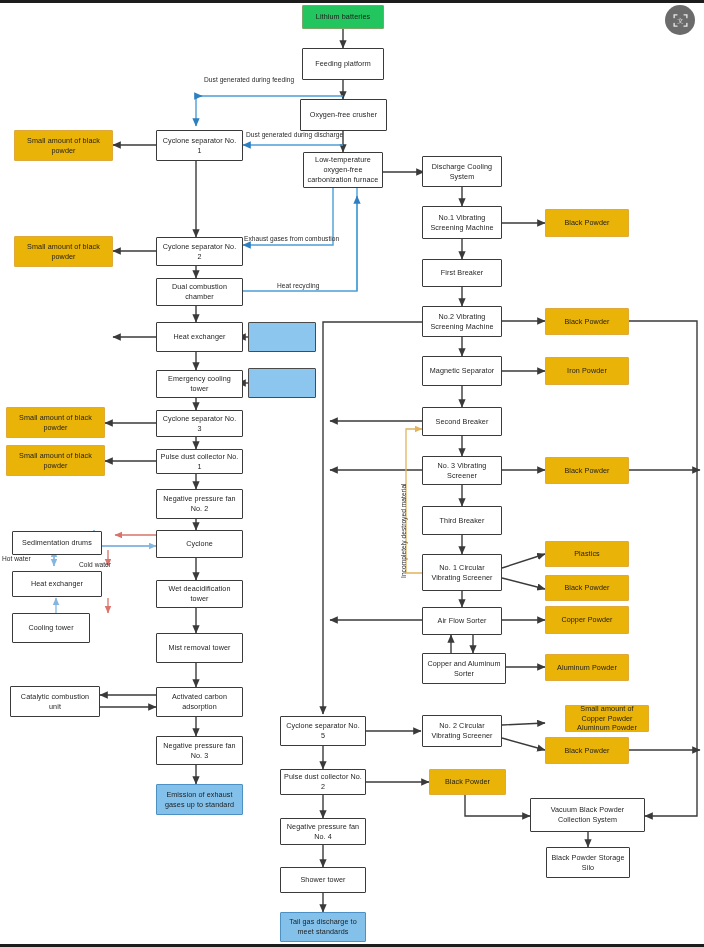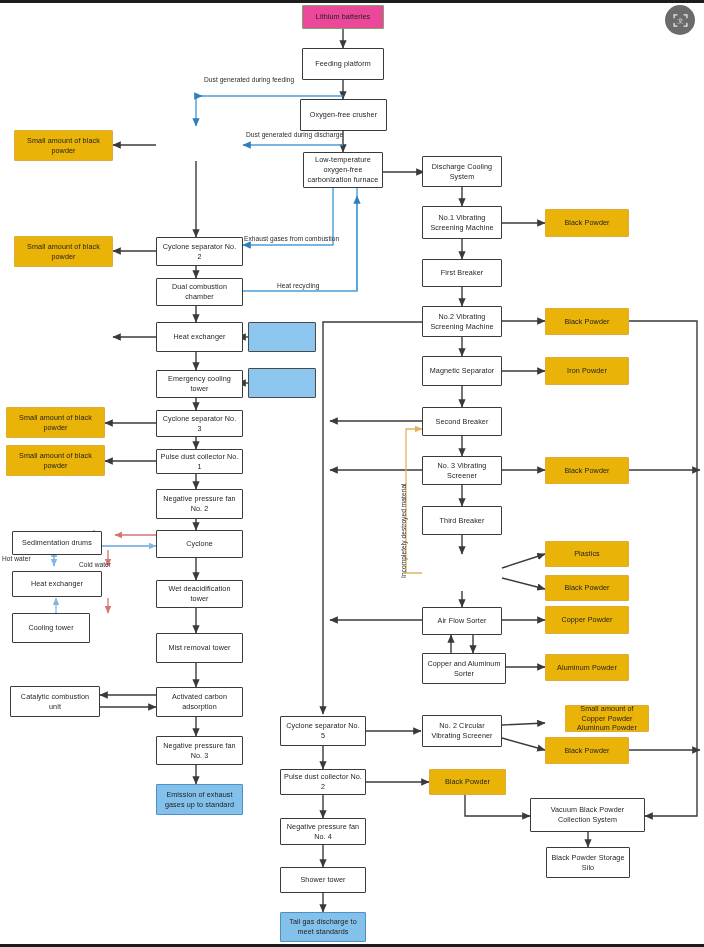--- a/index.html
+++ b/index.html
@@ -22,21 +22,21 @@
     font-size:7.2px;
     line-height:1.35;
     letter-spacing:.1px;
     color:#1d1d1d;
     padding:1px 3px;
     border:1.3px solid #3a3a3a;
     background:#ffffff;
     border-radius:1px;
     z-index:3;
   }
-  .n-green{background:#ec4899;border-color:#7aa86a;}
+  .n-green{background:#22c55e;border-color:#7aa86a;}
   .n-orange{background:#eab308;border-color:#e0a93c;}
   .n-blue{background:#84c1ea;border-color:#4c90c4;}
   .n-bluefill{background:#8cc5ee;border-color:#4a4a4a;}
 
   .elabel{
     position:absolute;
     font-size:6.6px;
     color:#2a2a2a;
     white-space:nowrap;
     z-index:5;
@@ -214,20 +214,21 @@
     <g stroke="#e0b45c" stroke-width="1.3" fill="none">
       <path d="M422,573 L406,573 L406,429 L422,429" marker-end="url(#ahY)"></path>
     </g>
   </svg>
 
   <div class="node n-green" style="left:302px;top:5px;width:82px;height:24px;">Lithium batteries</div>
   <div class="node" style="left:302px;top:48px;width:82px;height:32px;">Feeding platform</div>
   <div class="node" style="left:300px;top:99px;width:87px;height:32px;">Oxygen-free crusher</div>
   <div class="node" style="left:303px;top:152px;width:80px;height:36px;">Low-temperature oxygen-free carbonization furnace</div>
 
+  <div class="node" style="left:156px;top:130px;width:87px;height:31px;">Cyclone separator No. 1</div>
   <div class="node n-orange" style="left:14px;top:130px;width:99px;height:31px;">Small amount of black powder</div>
 
   <div class="node" style="left:156px;top:237px;width:87px;height:29px;">Cyclone separator No. 2</div>
   <div class="node n-orange" style="left:14px;top:236px;width:99px;height:31px;">Small amount of black powder</div>
 
   <div class="node" style="left:156px;top:278px;width:87px;height:28px;">Dual combustion chamber</div>
 
   <div class="node" style="left:156px;top:322px;width:87px;height:30px;">Heat exchanger</div>
   <div class="node n-bluefill" style="left:248px;top:322px;width:68px;height:30px;"></div>
 
@@ -265,20 +266,21 @@
   <div class="node" style="left:422px;top:356px;width:80px;height:30px;">Magnetic Separator</div>
   <div class="node n-orange" style="left:545px;top:357px;width:84px;height:28px;">Iron Powder</div>
 
   <div class="node" style="left:422px;top:407px;width:80px;height:29px;">Second Breaker</div>
 
   <div class="node" style="left:422px;top:456px;width:80px;height:29px;">No. 3 Vibrating Screener</div>
   <div class="node n-orange" style="left:545px;top:457px;width:84px;height:27px;">Black Powder</div>
 
   <div class="node" style="left:422px;top:506px;width:80px;height:29px;">Third Breaker</div>
 
+  <div class="node" style="left:422px;top:554px;width:80px;height:37px;">No. 1 Circular Vibrating Screener</div>
   <div class="node n-orange" style="left:545px;top:541px;width:84px;height:26px;">Plastics</div>
   <div class="node n-orange" style="left:545px;top:575px;width:84px;height:26px;">Black Powder</div>
 
   <div class="node" style="left:422px;top:607px;width:80px;height:28px;">Air Flow Sorter</div>
   <div class="node n-orange" style="left:545px;top:606px;width:84px;height:28px;">Copper Powder</div>
 
   <div class="node" style="left:422px;top:653px;width:84px;height:31px;">Copper and Aluminum Sorter</div>
   <div class="node n-orange" style="left:545px;top:654px;width:84px;height:27px;">Aluminum Powder</div>
 
   <div class="node" style="left:422px;top:715px;width:80px;height:32px;">No. 2 Circular Vibrating Screener</div>

